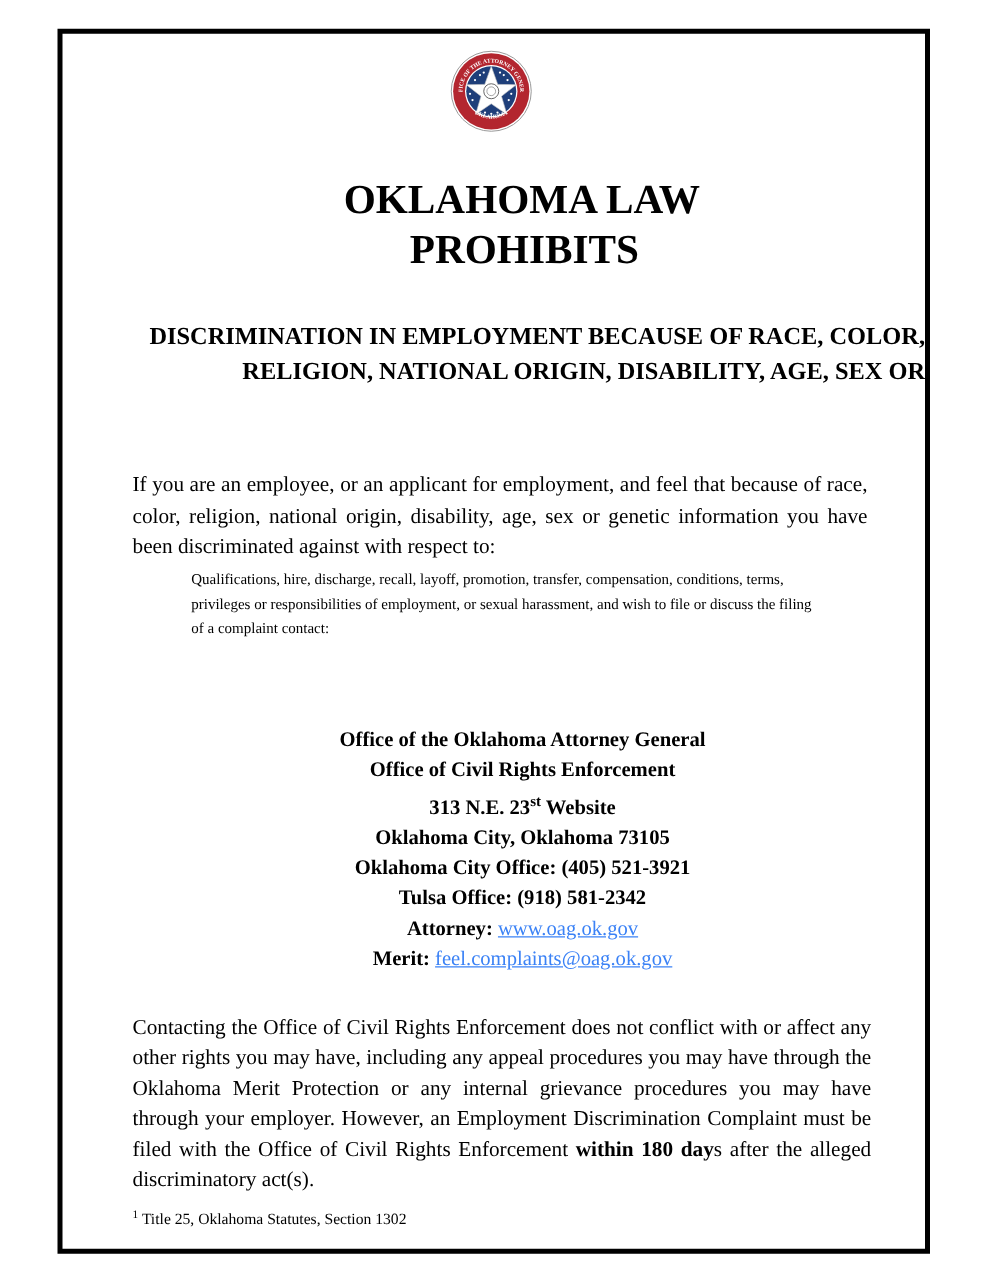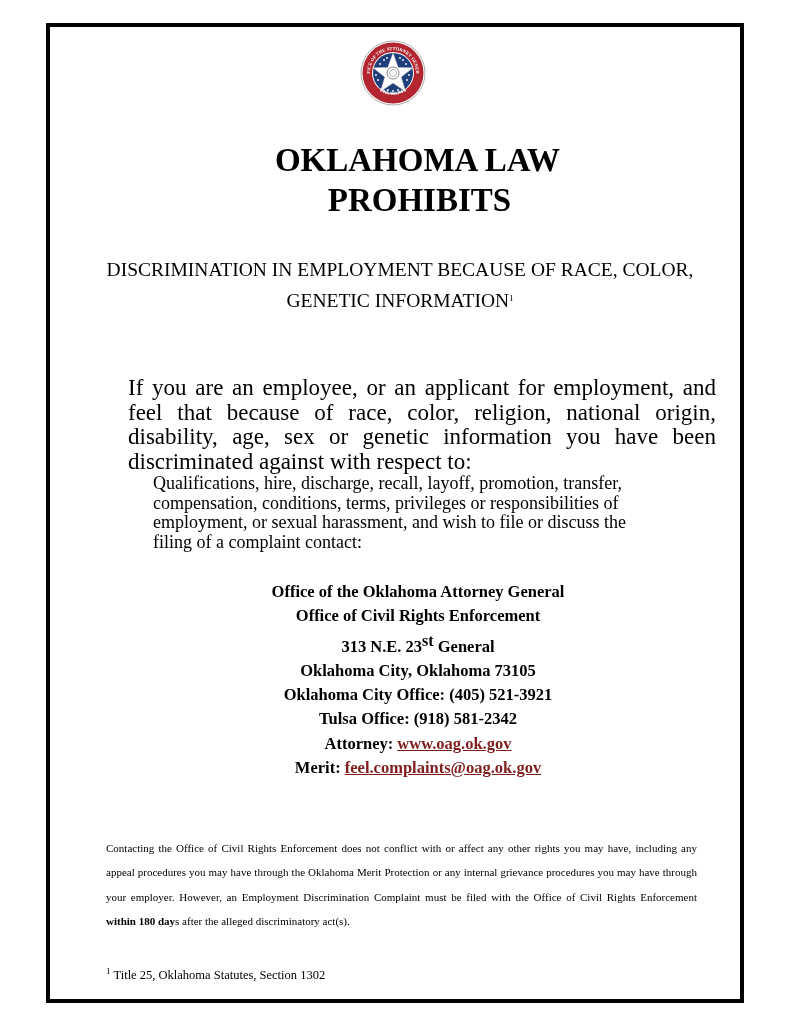--- a/index.html
+++ b/index.html
@@ -5,33 +5,33 @@
   html, body { margin: 0; padding: 0; background: #ffffff; }
   body { width: 791px; height: 1024px; position: relative; overflow: hidden;
          font-family: "Liberation Serif", "DejaVu Serif", serif; color: #000; }
   .frame { position: absolute; left: 46px; top: 23px; width: 690px; height: 972px;
            border: 4px solid #000; box-sizing: content-box; }
   .seal { position: absolute; left: 360px; top: 40px; width: 66px; height: 66px; }
   .title { position: absolute; left: 0; width: 791px; text-align: center;
            font-weight: bold; font-size: 33px; line-height: 40px; }
   .title.t1 { top: 140px; left: 22px; }
   .title.t2 { top: 180px; left: 24px; }
-  .subtitle { position: absolute; left: 60px; width: 680px; top: 256px; text-align: center;
-              font-weight: normal; font-size: 19.5px; line-height: 28px; }
+  .subtitle { position: absolute; left: 60px; width: 680px; top: 256px; text-align: right;
+              font-weight: bold; font-size: 19.5px; line-height: 28px; }
   .subtitle sup { font-size: 9px; vertical-align: 6px; }
   .para1 { position: absolute; left: 106px; width: 588px; top: 376px;
-           font-size: 23px; line-height: 24.5px; text-align: justify; margin-left: 22px; }
-  .para-indent { position: absolute; left: 153px; width: 500px; top: 474px;
-                 font-size: 18px; line-height: 19.5px; }
+           font-size: 17px; line-height: 24.5px; text-align: justify; }
+  .para-indent { position: absolute; left: 153px; width: 500px; top: 454px;
+                 font-size: 12px; line-height: 19.5px; }
   .contact { position: absolute; left: 0; width: 836px; top: 580px; text-align: center;
              font-weight: bold; font-size: 16.5px; line-height: 24.3px; }
-  .contact sup { font-size: 16px; vertical-align: 6px; }
-  .contact a { color: #7f1d1d; text-decoration: underline; font-weight: bold; }
-  .para2 { position: absolute; left: 106px; width: 591px; top: 836px;
-           font-size: 11px; line-height: 24.4px; text-align: justify; }
+  .contact sup { font-size: 12px; vertical-align: 6px; }
+  .contact a { color: #3b82f6; text-decoration: underline; font-weight: normal; }
+  .para2 { position: absolute; left: 106px; width: 591px; top: 810px;
+           font-size: 17px; line-height: 24.4px; text-align: justify; }
   .footnote { position: absolute; left: 106px; top: 966px; font-size: 12.5px; text-align: center; }
   .footnote sup { font-size: 9px; vertical-align: 5px; margin-right: 3px; }
 </style>
 </head>
 <body>
 
 <div class="frame"></div>
 
 <svg class="seal" viewBox="0 0 66 66">
   <circle cx="33" cy="33" r="32" fill="#ffffff" stroke="#9a9a9a" stroke-width="0.8"></circle>
@@ -64,31 +64,31 @@
   <text font-size="4.6" fill="#ffffff" font-family="Liberation Serif, serif" font-weight="bold">
     <textPath href="#sealArcBot" startOffset="50%" text-anchor="middle">OKLAHOMA</textPath>
   </text>
 </svg>
 
 <div class="title t1">OKLAHOMA LAW</div>
 <div class="title t2">PROHIBITS</div>
 
 <div class="subtitle">
   <div>DISCRIMINATION IN EMPLOYMENT BECAUSE OF RACE, COLOR,</div>
-  <div><span>GENETIC INFORMATION</span><sup>1</sup></div>
+  <div>RELIGION, NATIONAL ORIGIN, DISABILITY, AGE, SEX OR</div>
 </div>
 
 <div class="para1">If you are an employee, or an applicant for employment, and feel that because of race, color, religion, national origin, disability, age, sex or genetic information you have been discriminated against with respect to:</div>
 
 <div class="para-indent">Qualifications, hire, discharge, recall, layoff, promotion, transfer, compensation, conditions, terms, privileges or responsibilities of employment, or sexual harassment, and wish to file or discuss the filing of a complaint contact:</div>
 
 <div class="contact">
   <div>Office of the Oklahoma Attorney General</div>
   <div>Office of Civil Rights Enforcement</div>
-  <div><span>313 N.E. 23</span><sup>st</sup><span> General</span></div>
+  <div><span>313 N.E. 23</span><sup>st</sup><span> Website</span></div>
   <div>Oklahoma City, Oklahoma 73105</div>
   <div>Oklahoma City Office: (405) 521-3921</div>
   <div>Tulsa Office: (918) 581-2342</div>
   <div><span>Attorney: </span><a>www.oag.ok.gov</a></div>
   <div><span>Merit: </span><a>feel.complaints@oag.ok.gov</a></div>
 </div>
 
 <div class="para2"><span>Contacting the Office of Civil Rights Enforcement does not conflict with or affect any other rights you may have, including any appeal procedures you may have through the Oklahoma Merit Protection or any internal grievance procedures you may have through your employer. However, an Employment Discrimination Complaint must be filed with the Office of Civil Rights Enforcement </span><b>within 180 day</b><span>s after the alleged discriminatory act(s).</span></div>
 
 <div class="footnote"><sup>1</sup><span>Title 25, Oklahoma Statutes, Section 1302</span></div>

